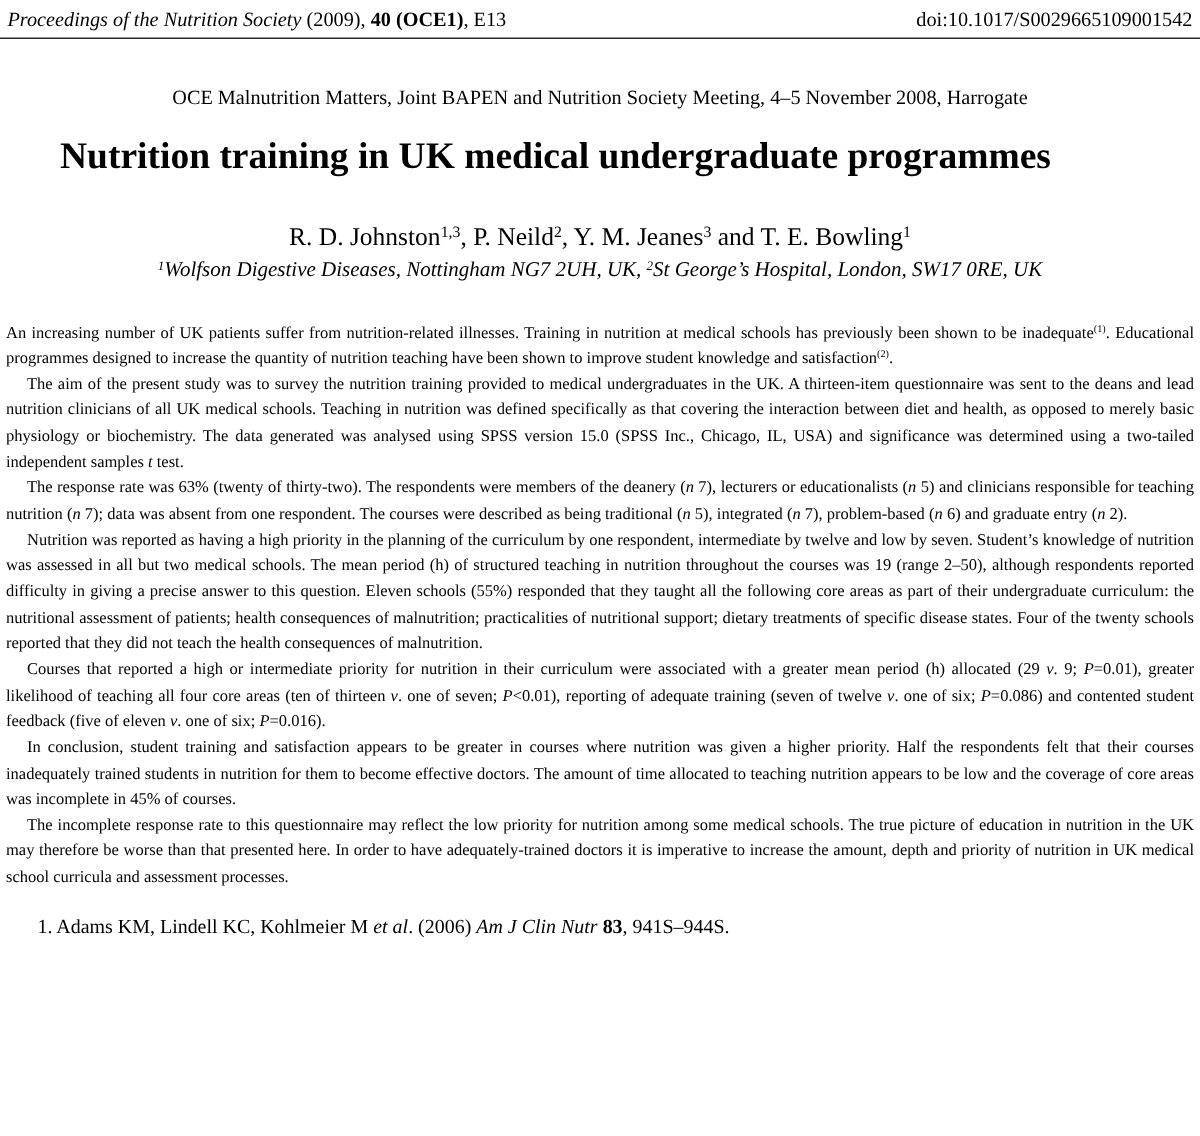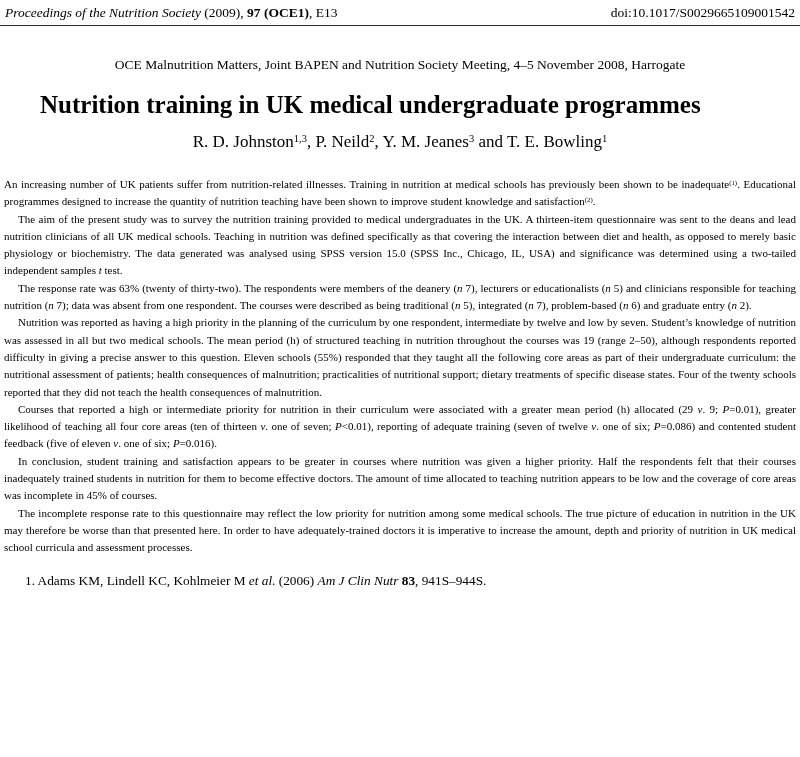--- a/index.html
+++ b/index.html
@@ -36,21 +36,21 @@
     text-align: left;
     font-size: 25px;
     font-weight: bold;
     line-height: 29px;
     margin: 17px 40px 0 40px;
   }
   .authors {
     text-align: center;
     font-size: 17px;
     line-height: 21px;
-    margin-top: 12px;
+    margin-top: 28px;
   }
   .affil {
     text-align: center;
     font-style: italic;
     font-size: 14px;
     line-height: 17.5px;
   }
   .affil-first { margin-top: 4px; }
   .abstract {
     margin: 24px 4px 0 4px;
@@ -75,32 +75,33 @@
     position: relative;
     top: -0.5em;
   }
 </style>
 </head>
 <body>
 
 <div class="page">
 
   <div class="header">
-    <span><span class="it">Proceedings of the Nutrition Society</span><span> (2009), </span><span class="bd">97 (OCE1)</span><span>, E13</span></span>
+    <span><span class="it">Proceedings of the Nutrition Society</span><span> (2009), </span><span class="bd">40 (OCE1)</span><span>, E13</span></span>
     <span>doi:10.1017/S0029665109001542</span>
   </div>
 
   <hr class="header-rule">
 
   <div class="meeting">OCE Malnutrition Matters, Joint BAPEN and Nutrition Society Meeting, 4–5 November 2008, Harrogate</div>
 
   <div class="title">Nutrition training in UK medical undergraduate programmes</div>
 
   <div class="authors"><span>R. D. Johnston</span><sup>1,3</sup><span>, P. Neild</span><sup>2</sup><span>, Y. M. Jeanes</span><sup>3</sup><span> and T. E. Bowling</span><sup>1</sup></div>
 
+  <div class="affil affil-first"><sup>1</sup><span>Wolfson Digestive Diseases, Nottingham NG7 2UH, UK, </span><sup>2</sup><span>St George’s Hospital, London, SW17 0RE, UK</span></div>
 
 
   <div class="abstract">
       <p><span>An increasing number of UK patients suffer from nutrition-related illnesses. Training in nutrition at medical schools has previously been shown to be inadequate</span><sup>(1)</sup><span>. Educational programmes designed to increase the quantity of nutrition teaching have been shown to improve student knowledge and satisfaction</span><sup>(2)</sup><span>.</span></p>
       <p><span>The aim of the present study was to survey the nutrition training provided to medical undergraduates in the UK. A thirteen-item questionnaire was sent to the deans and lead nutrition clinicians of all UK medical schools. Teaching in nutrition was defined specifically as that covering the interaction between diet and health, as opposed to merely basic physiology or biochemistry. The data generated was analysed using SPSS version 15.0 (SPSS Inc., Chicago, IL, USA) and significance was determined using a two-tailed independent samples </span><span class="it">t</span><span> test.</span></p>
       <p><span>The response rate was 63% (twenty of thirty-two). The respondents were members of the deanery (</span><span class="it">n</span><span> 7), lecturers or educationalists (</span><span class="it">n</span><span> 5) and clinicians responsible for teaching nutrition (</span><span class="it">n</span><span> 7); data was absent from one respondent. The courses were described as being traditional (</span><span class="it">n</span><span> 5), integrated (</span><span class="it">n</span><span> 7), problem-based (</span><span class="it">n</span><span> 6) and graduate entry (</span><span class="it">n</span><span> 2).</span></p>
       <p><span>Nutrition was reported as having a high priority in the planning of the curriculum by one respondent, intermediate by twelve and low by seven. Student’s knowledge of nutrition was assessed in all but two medical schools. The mean period (h) of structured teaching in nutrition throughout the courses was 19 (range 2–50), although respondents reported difficulty in giving a precise answer to this question. Eleven schools (55%) responded that they taught all the following core areas as part of their undergraduate curriculum: the nutritional assessment of patients; health consequences of malnutrition; practicalities of nutritional support; dietary treatments of specific disease states. Four of the twenty schools reported that they did not teach the health consequences of malnutrition.</span></p>
       <p><span>Courses that reported a high or intermediate priority for nutrition in their curriculum were associated with a greater mean period (h) allocated (29 </span><span class="it">v</span><span>. 9; </span><span class="it">P</span><span>=0.01), greater likelihood of teaching all four core areas (ten of thirteen </span><span class="it">v</span><span>. one of seven; </span><span class="it">P</span><span>&lt;0.01), reporting of adequate training (seven of twelve </span><span class="it">v</span><span>. one of six; </span><span class="it">P</span><span>=0.086) and contented student feedback (five of eleven </span><span class="it">v</span><span>. one of six; </span><span class="it">P</span><span>=0.016).</span></p>
       <p><span>In conclusion, student training and satisfaction appears to be greater in courses where nutrition was given a higher priority. Half the respondents felt that their courses inadequately trained students in nutrition for them to become effective doctors. The amount of time allocated to teaching nutrition appears to be low and the coverage of core areas was incomplete in 45% of courses.</span></p>
       <p><span>The incomplete response rate to this questionnaire may reflect the low priority for nutrition among some medical schools. The true picture of education in nutrition in the UK may therefore be worse than that presented here. In order to have adequately-trained doctors it is imperative to increase the amount, depth and priority of nutrition in UK medical school curricula and assessment processes.</span></p>

